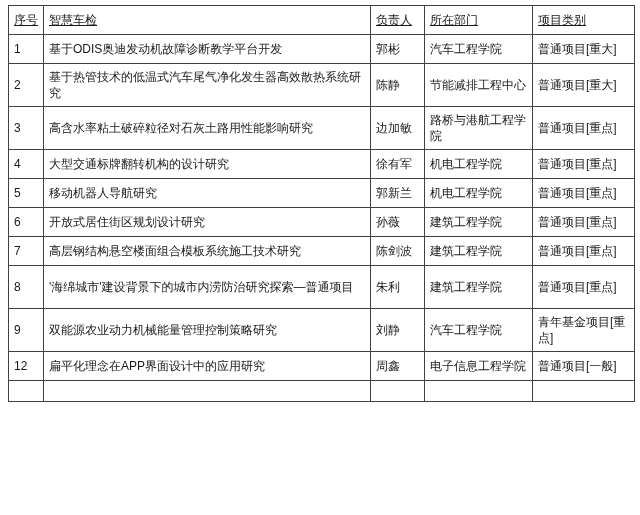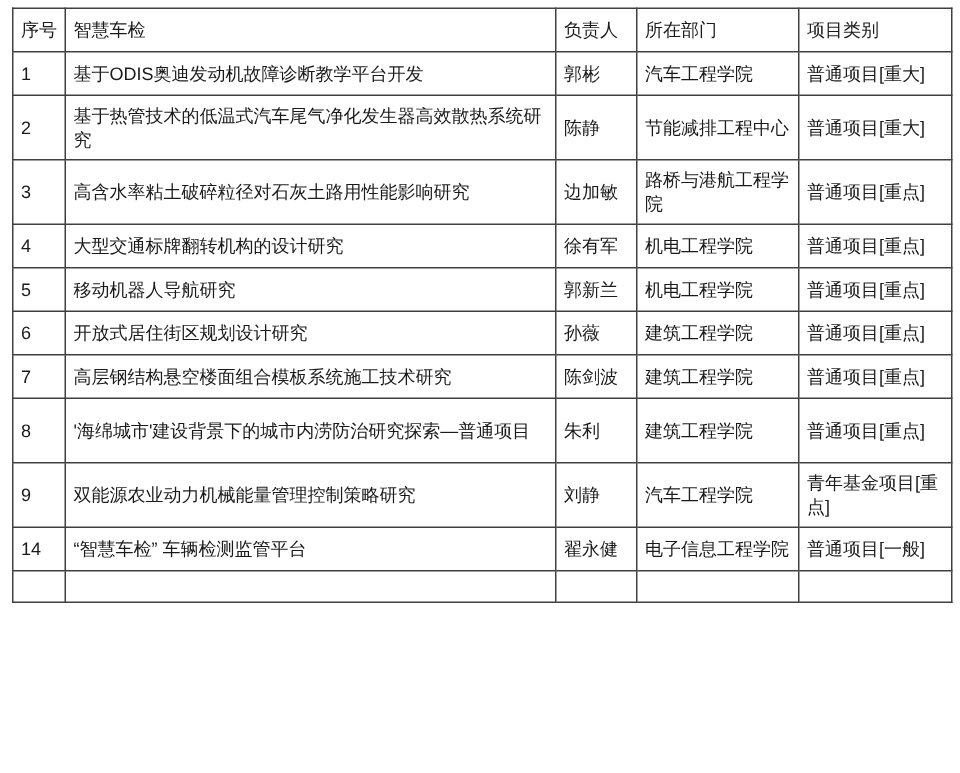--- a/index.html
+++ b/index.html
@@ -33,21 +33,21 @@
     padding: 2px 5px;
     font-size: 12px;
     line-height: 16px;
     color: var(--text, #1a1a1a);
     font-weight: normal;
     text-align: left;
     vertical-align: middle;
     word-break: break-all;
     overflow: hidden;
   }
-  thead th { height: 24px; }
+  thead th { height: 24px; text-decoration: underline; }
   td { height: 24px; }
   tr.tall td { height: 38px; }
   tr.partial-row td { height: 16px; }
 </style>
 </head>
 <body>
 
 <div class="page">
   <table class="projects">
     <colgroup>
@@ -124,23 +124,23 @@
           <td>普通项目[重点]</td>
         </tr>
         <tr class="tall">
           <td>9</td>
           <td>双能源农业动力机械能量管理控制策略研究</td>
           <td>刘静</td>
           <td>汽车工程学院</td>
           <td>青年基金项目[重点]</td>
         </tr>
         <tr>
-          <td>14</td>
-          <td>“智慧车检” 车辆检测监管平台</td>
-          <td>翟永健</td>
+          <td>12</td>
+          <td>扁平化理念在APP界面设计中的应用研究</td>
+          <td>周鑫</td>
           <td>电子信息工程学院</td>
           <td>普通项目[一般]</td>
         </tr>
         <tr class="partial-row">
           <td></td>
           <td></td>
           <td></td>
           <td></td>
           <td></td>
         </tr>

